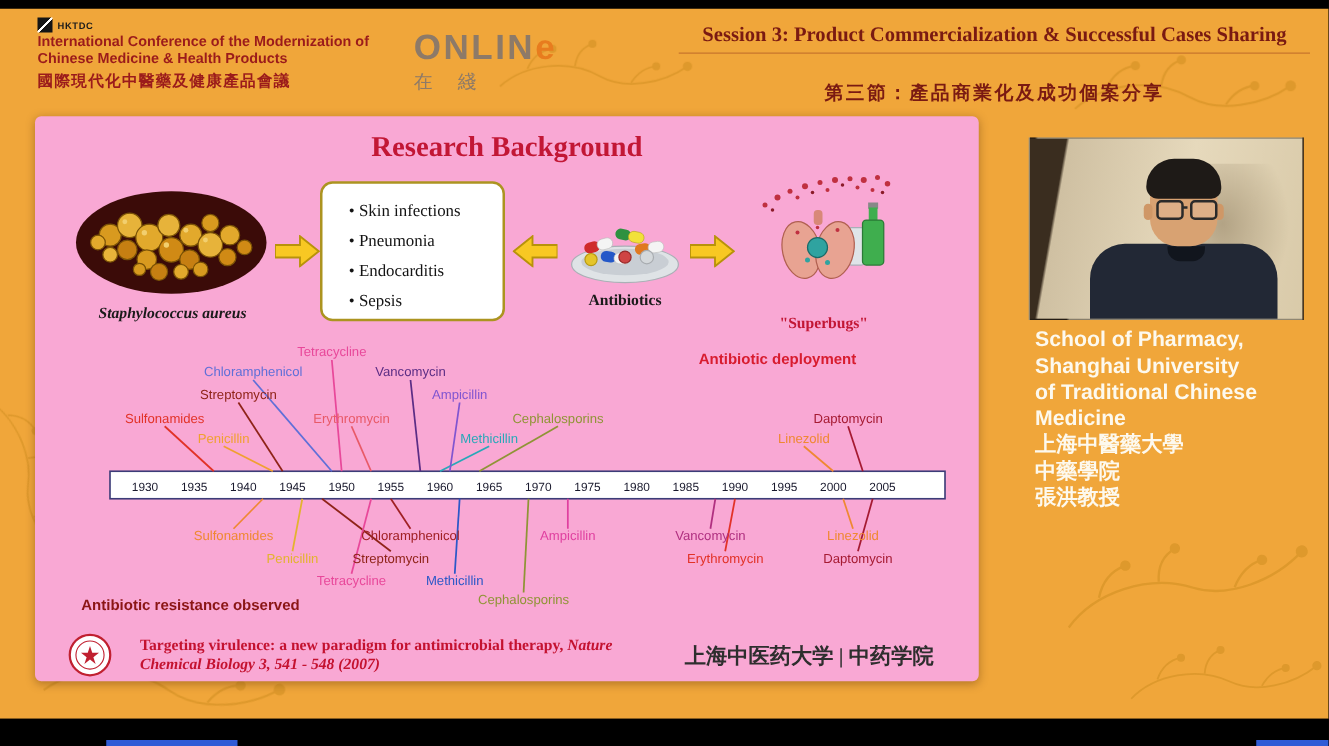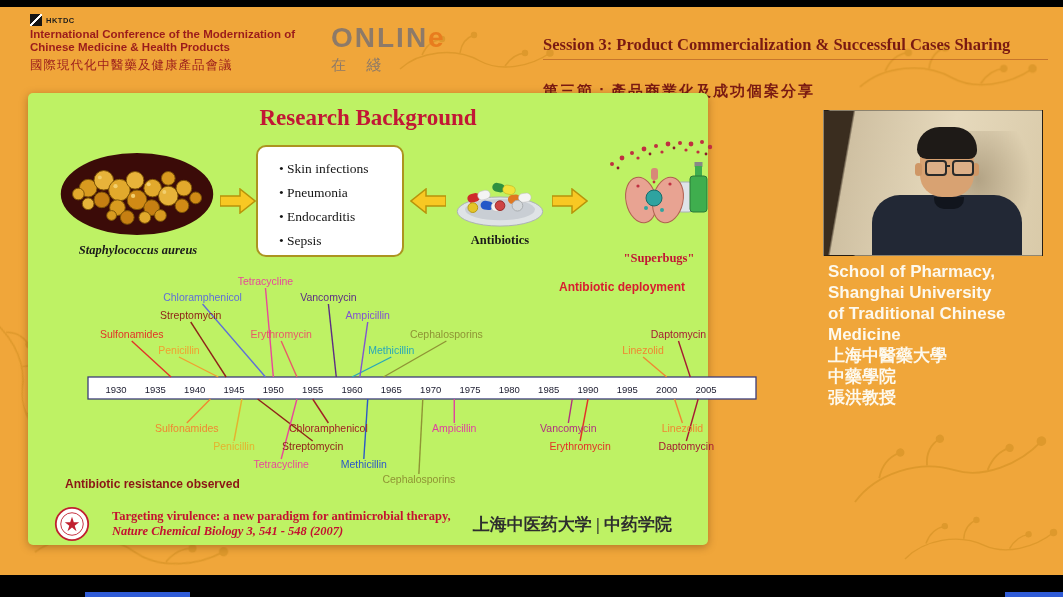--- a/index.html
+++ b/index.html
@@ -8,35 +8,35 @@
   .stage { position:absolute; left:0; right:0; top:7px; bottom:22px; background:#f0a63a; }
   .florals { position:absolute; inset:0; width:100%; height:100%; pointer-events:none; }
 
   
   .brand { position:absolute; left:30px; top:7px; color:#9b1b1b; }
   .brand .logo-row { display:flex; align-items:center; gap:4px; margin-bottom:2px; }
   .hk-icon { width:12px; height:12px;
              background:linear-gradient(135deg,#151515 44%,#fff 44%,#fff 56%,#151515 56%); }
   .hk-label { font-size:7.5px; font-weight:bold; color:#1c1c1c; letter-spacing:.5px; }
   .brand .l1,.brand .l2 { font-size:11.5px; font-weight:bold; line-height:13px; }
-  .brand .l3 { font-size:12.5px; font-weight:normal; margin-top:3px; letter-spacing:1px; }
+  .brand .l3 { font-size:12.5px; font-weight:bold; margin-top:3px; letter-spacing:1px; }
 
   .online { position:absolute; left:331px; top:15px; }
   .online .row1 { font-size:28px; font-weight:bold; letter-spacing:2px; color:#8d7a68; }
   .online .row1 .e { color:#e87c1e; }
   .online .row2 { font-size:15px; color:#8d7a68; letter-spacing:8px; margin-top:2px; }
 
-  .session { position:absolute; right:15px; top:28px; width:505px; color:#7a1a12;
+  .session { position:absolute; right:15px; top:11px; width:505px; text-align:center; color:#7a1a12;
              font-family:"Liberation Serif", serif; }
   .session .en { font-size:16.5px; font-weight:600; padding-bottom:4px;
                  border-bottom:1px solid rgba(122,26,18,.35); }
   .session .zh { font-size:15px; margin-top:22px; letter-spacing:2px; font-weight:600; }
 
   
-  .slide { position:absolute; left:28px; top:86px; width:680px; height:452px; background:#bef264;
+  .slide { position:absolute; left:28px; top:86px; width:755px; height:452px; background:#f9a8d4;
            border-radius:5px; box-shadow:0 2px 8px rgba(60,30,0,.35); }
   .slide-title { position:absolute; left:0; right:0; top:12px; margin:0; text-align:center;
                  font-family:"Liberation Serif", serif; font-size:23px; font-weight:bold; color:#c21735; }
 
   .fig { position:absolute; }
   .bacteria   { left:30px;  top:58px;  width:158px; height:86px; }
   .antibiotics{ left:424px; top:70px;  width:96px;  height:66px; }
   .superbugs  { left:566px; top:45px;  width:124px; height:112px; }
 
   .cap { position:absolute; text-align:center; font-family:"Liberation Serif", serif;

